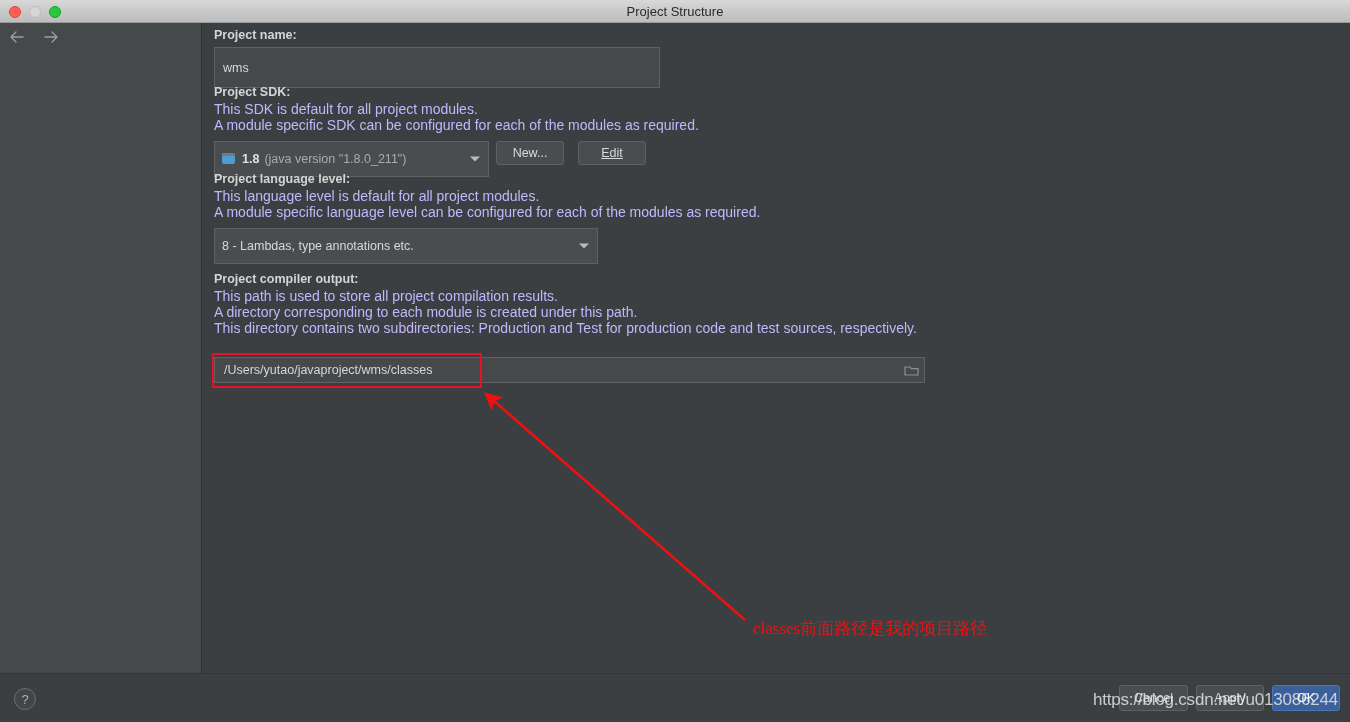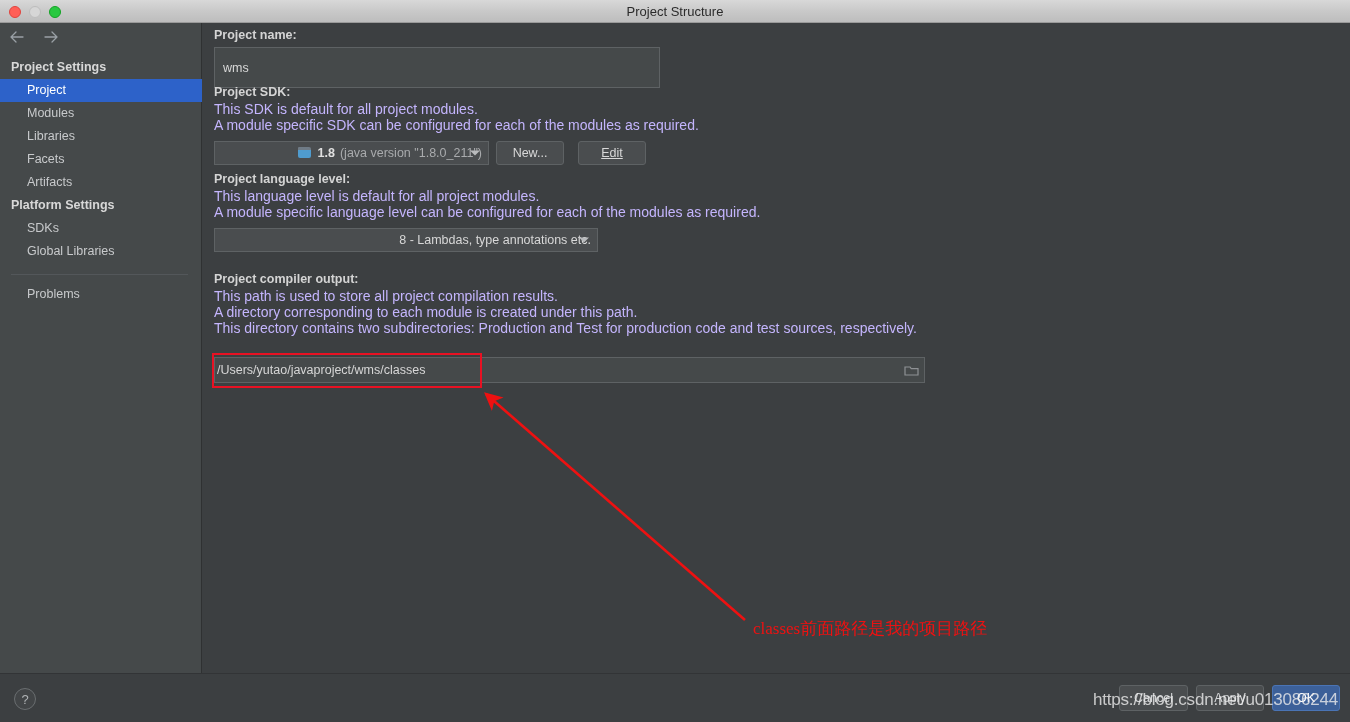--- a/index.html
+++ b/index.html
@@ -95,26 +95,25 @@
     border: 1px solid #5e6264;
     height: 41px;
     display: flex; align-items: center;
     padding: 0 8px;
     font-size: 12.5px; color: #d8d8d8;
   }
 
   .combo {
     background: #4a4d4f;
     border: 1px solid #5e6264;
-    height: 24px;
+    height: 36px;
     display: flex; align-items: center;
     padding: 0 6px 0 7px;
     font-size: 12.5px; color: #d8d8d8;
     position: relative;
-    justify-content: flex-end;
   }
   .combo .caret {
     position: absolute; right: 8px; top: 50%;
     transform: translateY(-50%);
     width: 0; height: 0;
     border-left: 5px solid transparent;
     border-right: 5px solid transparent;
     border-top: 5px solid #b9bbbd;
   }
   .sdk-icon {
@@ -144,21 +143,21 @@
   }
 
   .path-row {
     position: absolute;
     display: flex; align-items: center;
     background: #45494a;
     border: 1px solid #5e6264;
     height: 26px;
   }
   .path-text {
-    flex: 1; padding-left: 2px;
+    flex: 1; padding-left: 9px;
     font-size: 12.5px; color: #d6d6d6;
     white-space: nowrap;
   }
   .browse-icon {
     width: 26px; height: 100%;
     display: flex; align-items: center; justify-content: center;
   }
 
   
   .red-box {
@@ -239,35 +238,20 @@
             <path d="M7 2 L2 7 L7 12 M2 7 L14 7" stroke="#9aa0a6" stroke-width="1.3" fill="none" stroke-linecap="round" stroke-linejoin="round"></path>
           </svg>
       </span>
       <span class="nav-arrow">
         <svg width="16" height="14" viewBox="0 0 16 14">
             <path d="M9 2 L14 7 L9 12 M14 7 L2 7" stroke="#9aa0a6" stroke-width="1.3" fill="none" stroke-linecap="round" stroke-linejoin="round"></path>
           </svg>
       </span>
     </div>
 
-    <div class="sidebar-list">
-      <div class="group-header">Project Settings</div>
-      <div class="nav-item selected">Project</div>
-      <div class="nav-item">Modules</div>
-      <div class="nav-item">Libraries</div>
-      <div class="nav-item">Facets</div>
-      <div class="nav-item">Artifacts</div>
-
-      <div class="group-header">Platform Settings</div>
-      <div class="nav-item">SDKs</div>
-      <div class="nav-item">Global Libraries</div>
-
-      <div class="sidebar-sep"></div>
-      <div class="nav-item">Problems</div>
-    </div>
   </div>
 
   <div class="main">
 
     <div style="position:absolute; left:11px; top:4px;" class="field-label">Project name:</div>
     <div class="text-input" style="position:absolute; left:11px; top:24px; width:446px;">
       <span>wms</span>
     </div>
 
     <div style="position:absolute; left:11px; top:61px;" class="field-label">Project SDK:</div>

